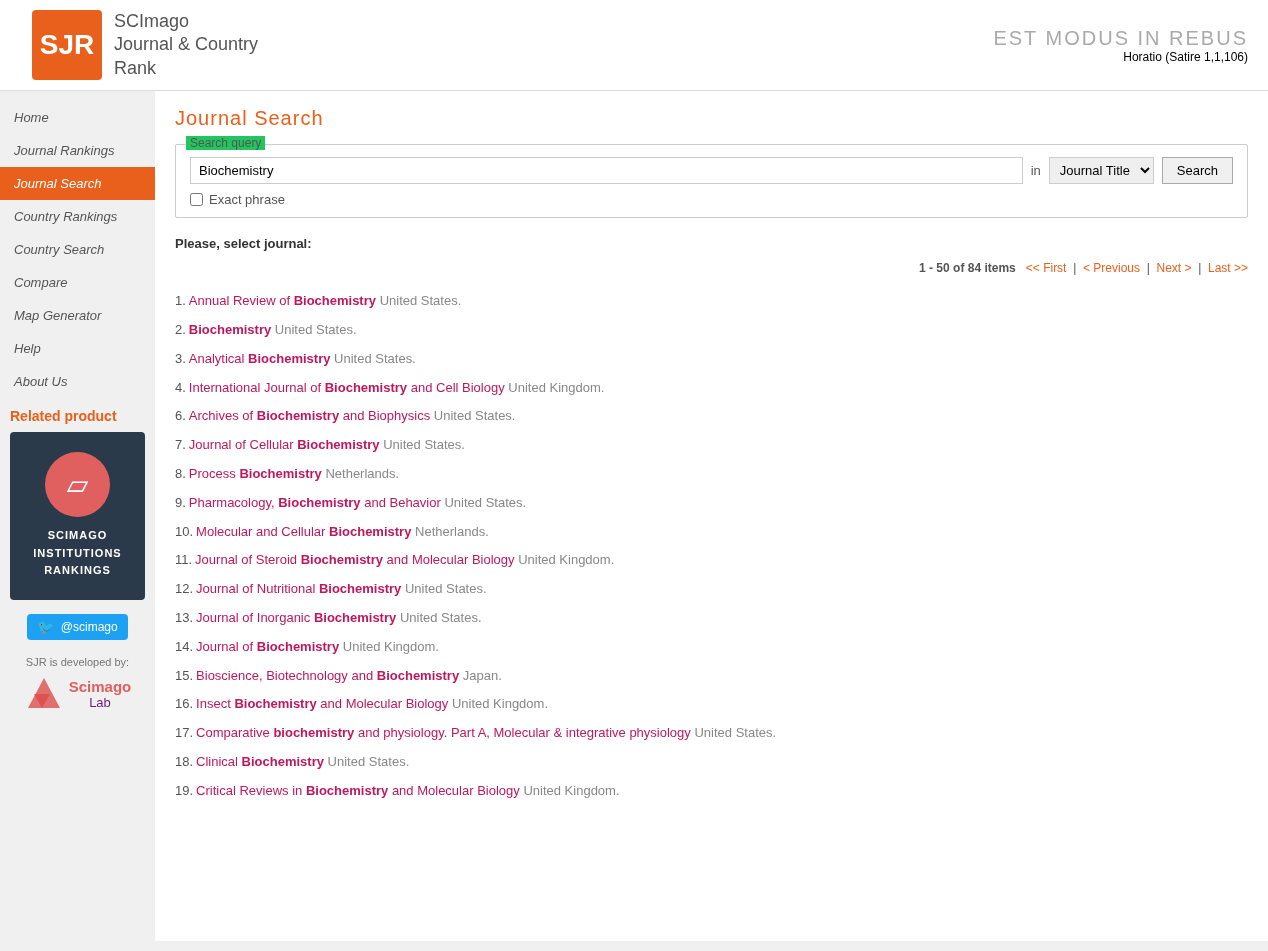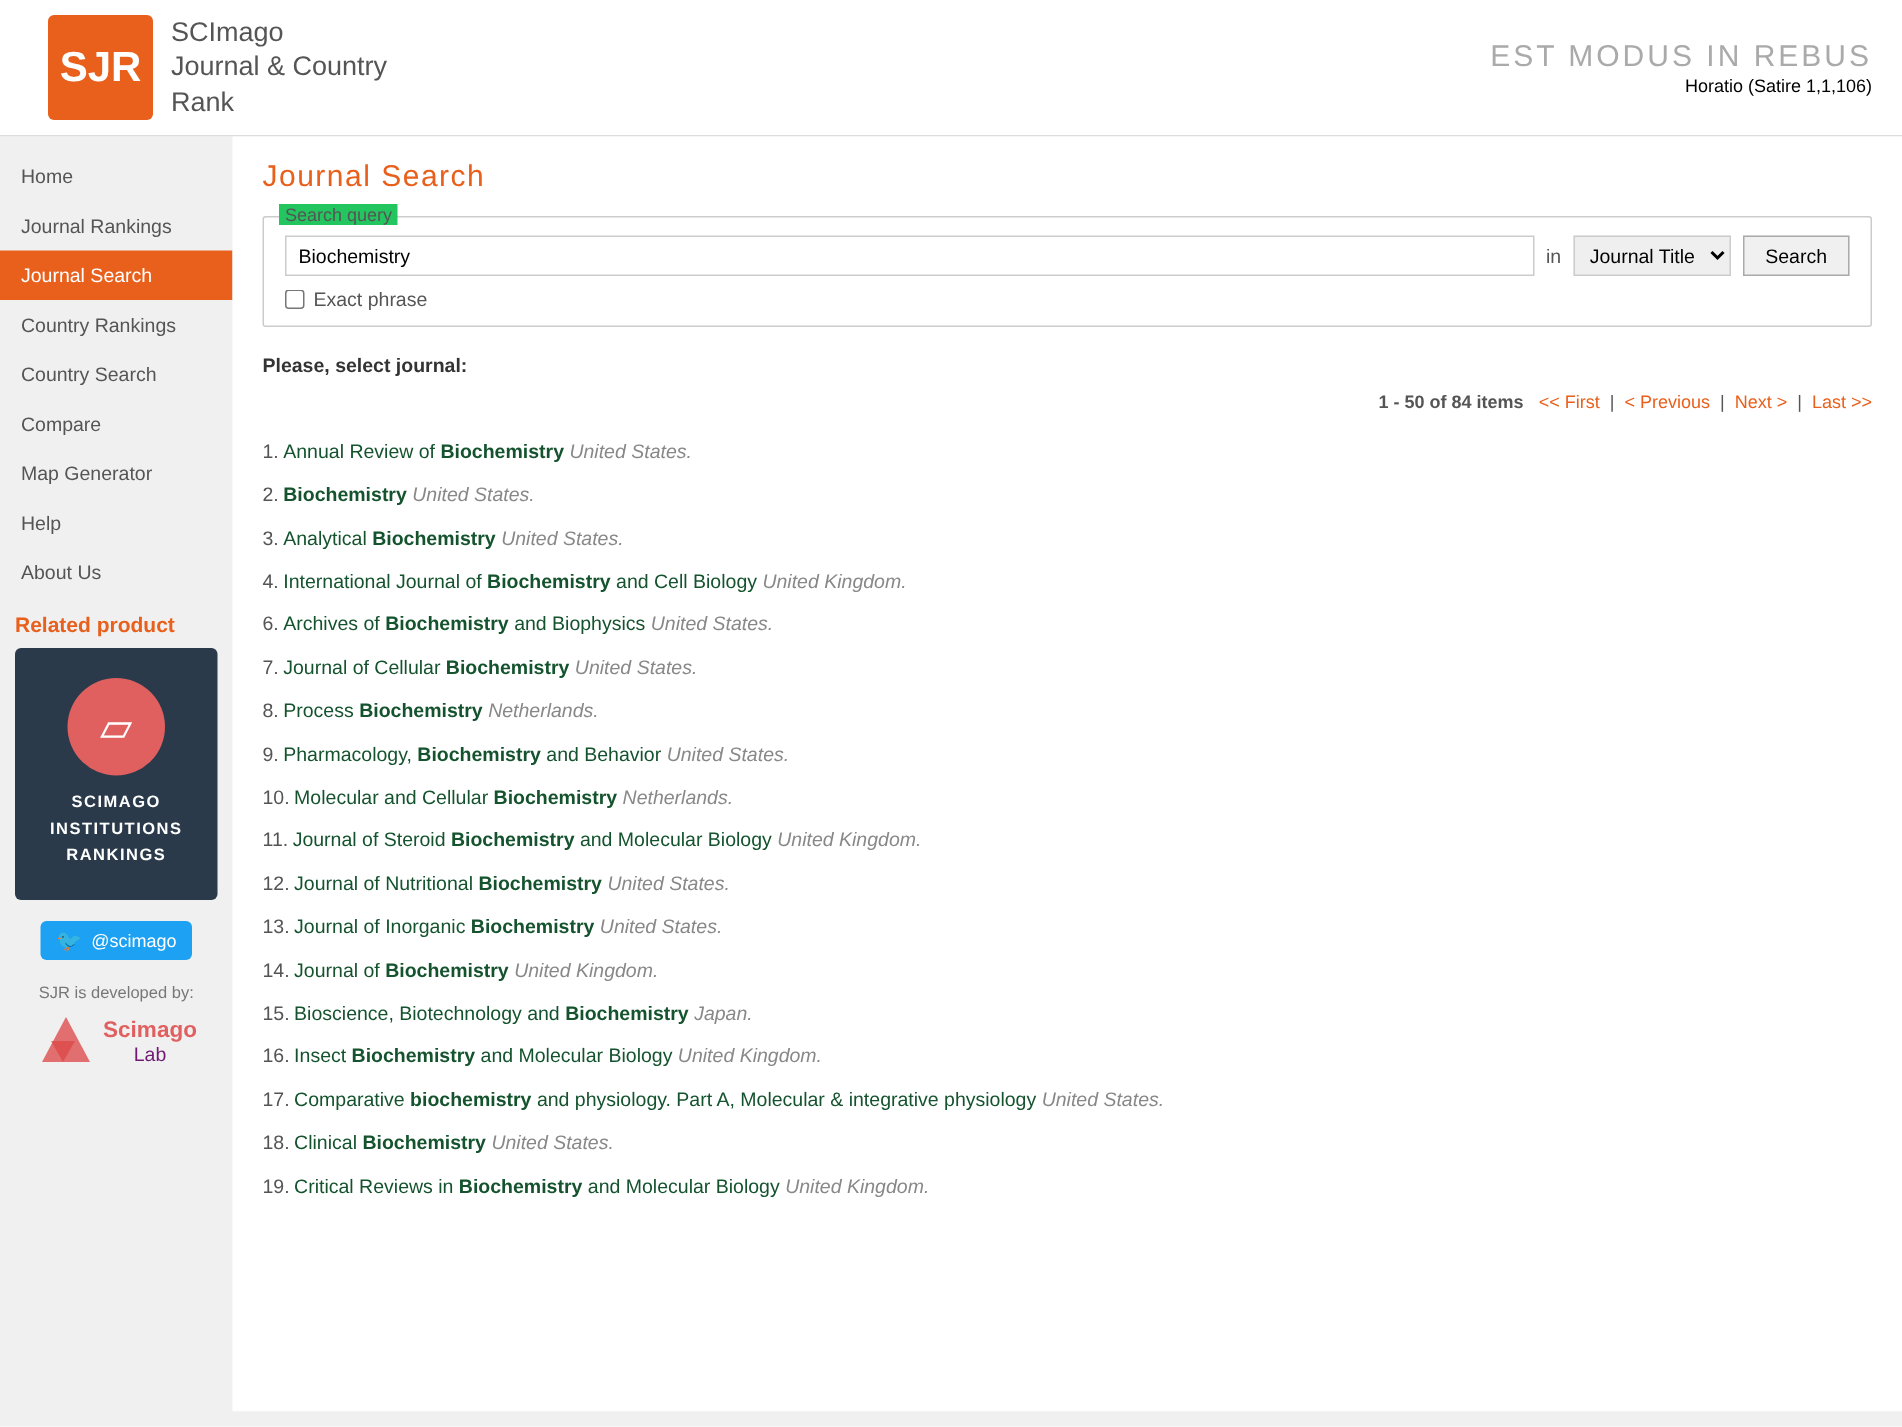--- a/index.html
+++ b/index.html
@@ -12,21 +12,21 @@
     .logo-text { color: #555; font-size: 18px; line-height: 1.3; }
     .motto { text-align: right; }
     .motto-main { font-size: 20px; color: #aaa; letter-spacing: 2px; text-transform: uppercase; }
     .motto-sub { font-size: 12px; color: #000000; }
 
     
     .main-layout { display: flex; min-height: 850px; }
 
     
     .sidebar { width: 155px; background: #f0f0f0; padding: 10px 0; flex-shrink: 0; }
-    .sidebar-item { display: block; padding: 9px 14px; color: #555; text-decoration: none; font-size: 13px; border: none; background: none; width: 100%; text-align: left; cursor: pointer; }
+    .sidebar-item { display: block; padding: 9px 14px; color: #555; text-decoration: none; font-size: 13px; border: none; background: none; width: 100%; text-align: left; cursor: pointer; font-style: italic; }
     .sidebar-item.active { background: #e8601c; color: #fff; }
 
     .related-product { padding: 10px 10px 0; }
     .related-title { color: #e8601c; font-size: 14px; font-weight: bold; margin-bottom: 8px; }
     .scimago-banner { background: #2a3a4a; border-radius: 4px; padding: 20px 10px; text-align: center; color: #fff; }
     .banner-circle { background: #e06060; border-radius: 50%; width: 65px; height: 65px; display: flex; align-items: center; justify-content: center; margin: 0 auto 10px; }
     .pillar-icon { font-size: 28px; }
     .banner-text { font-size: 11px; font-weight: bold; letter-spacing: 1px; line-height: 1.6; }
 
     .twitter-area { text-align: center; padding: 14px 0 6px; }
@@ -54,22 +54,22 @@
     .search-button { padding: 5px 14px; background: #f0f0f0; border: 1px solid #aaa; font-size: 13px; cursor: pointer; }
     .exact-phrase-row { display: flex; align-items: center; gap: 6px; font-size: 13px; color: #555; }
     .pagination { text-align: right; margin-bottom: 12px; font-size: 12px; color: #555; }
     .pagination a { color: #e8601c; text-decoration: none; }
     .pagination span { color: #555; }
     .pagination .current { color: #555; font-weight: bold; }
 
     .journal-list { list-style: none; }
     .journal-item { padding: 4px 0; font-size: 13px; line-height: 1.6; border-bottom: none; }
     .item-num { color: #555; margin-right: 3px; }
-    .journal-link { color: #14532d; text-decoration: none; }
-    .country-text { color: #888; font-style: italic; }
+    .journal-link { color: #be185d; text-decoration: none; }
+    .country-text { color: #888; }
 
     .select-label { font-size: 13px; margin-bottom: 10px; }
     .select-label strong { }
   </style>
 </head>
 <body>
 
 <div class="header">
   <div class="logo-area">
     <div class="logo-box">

